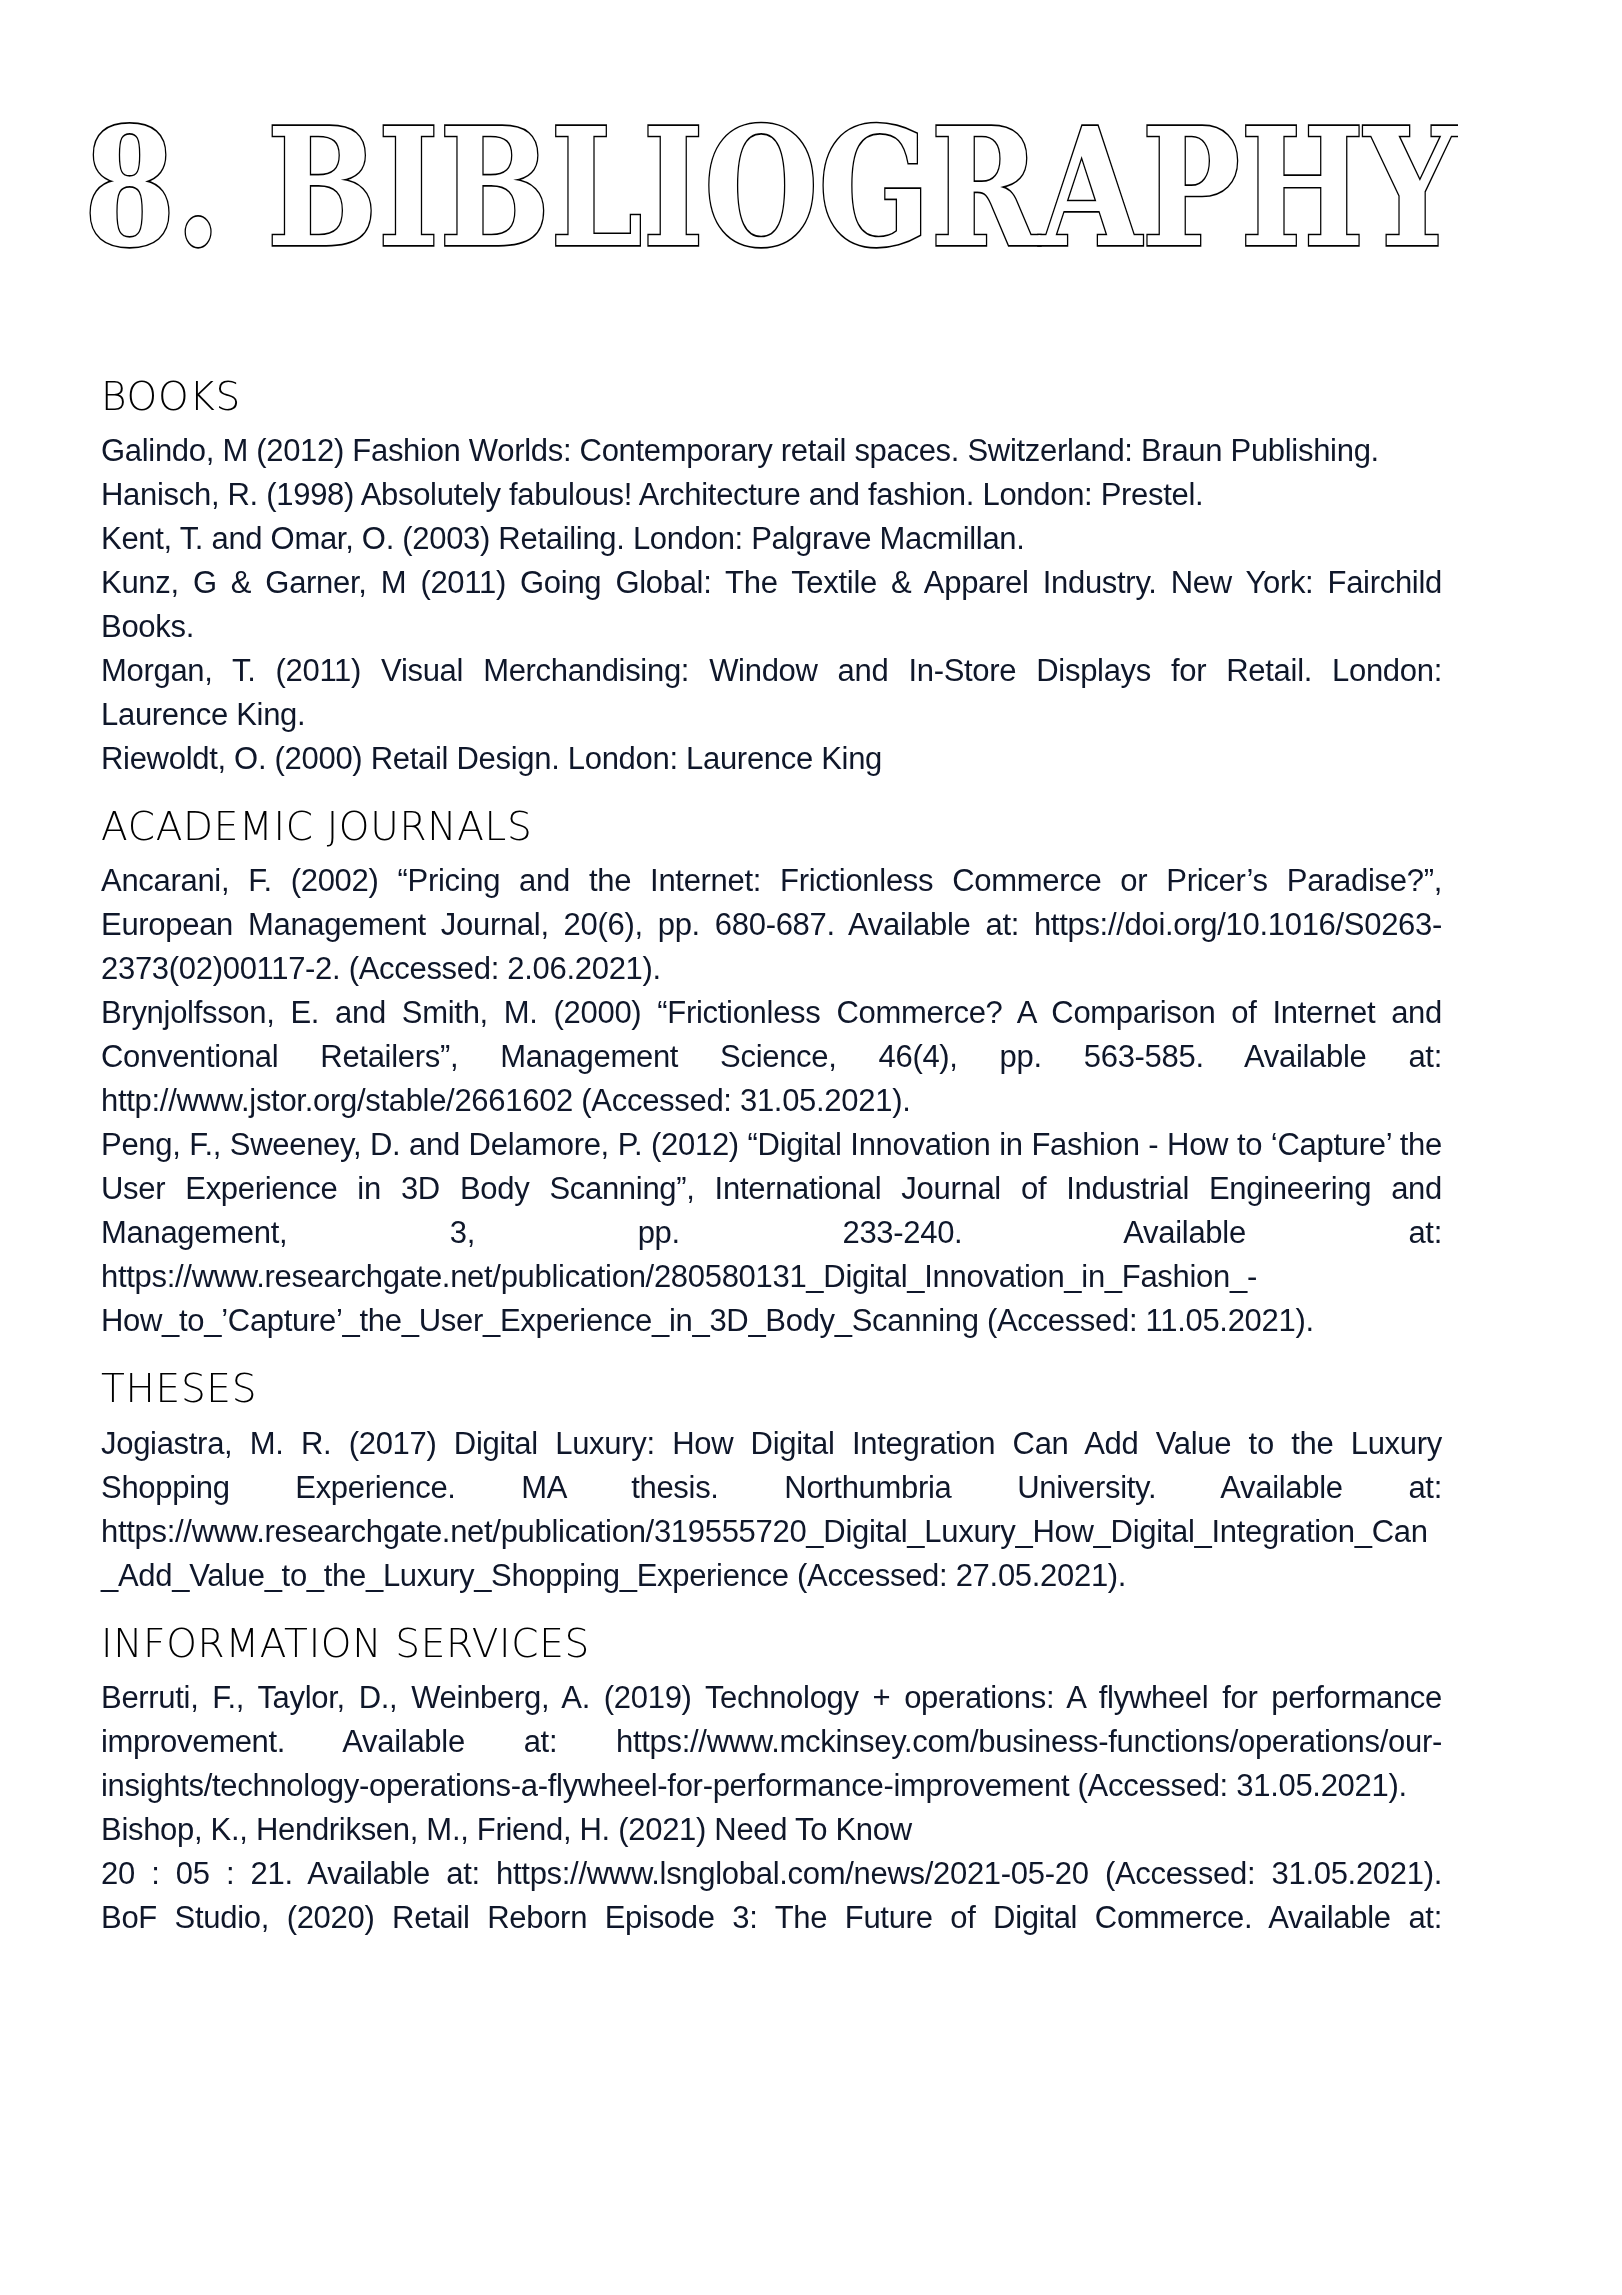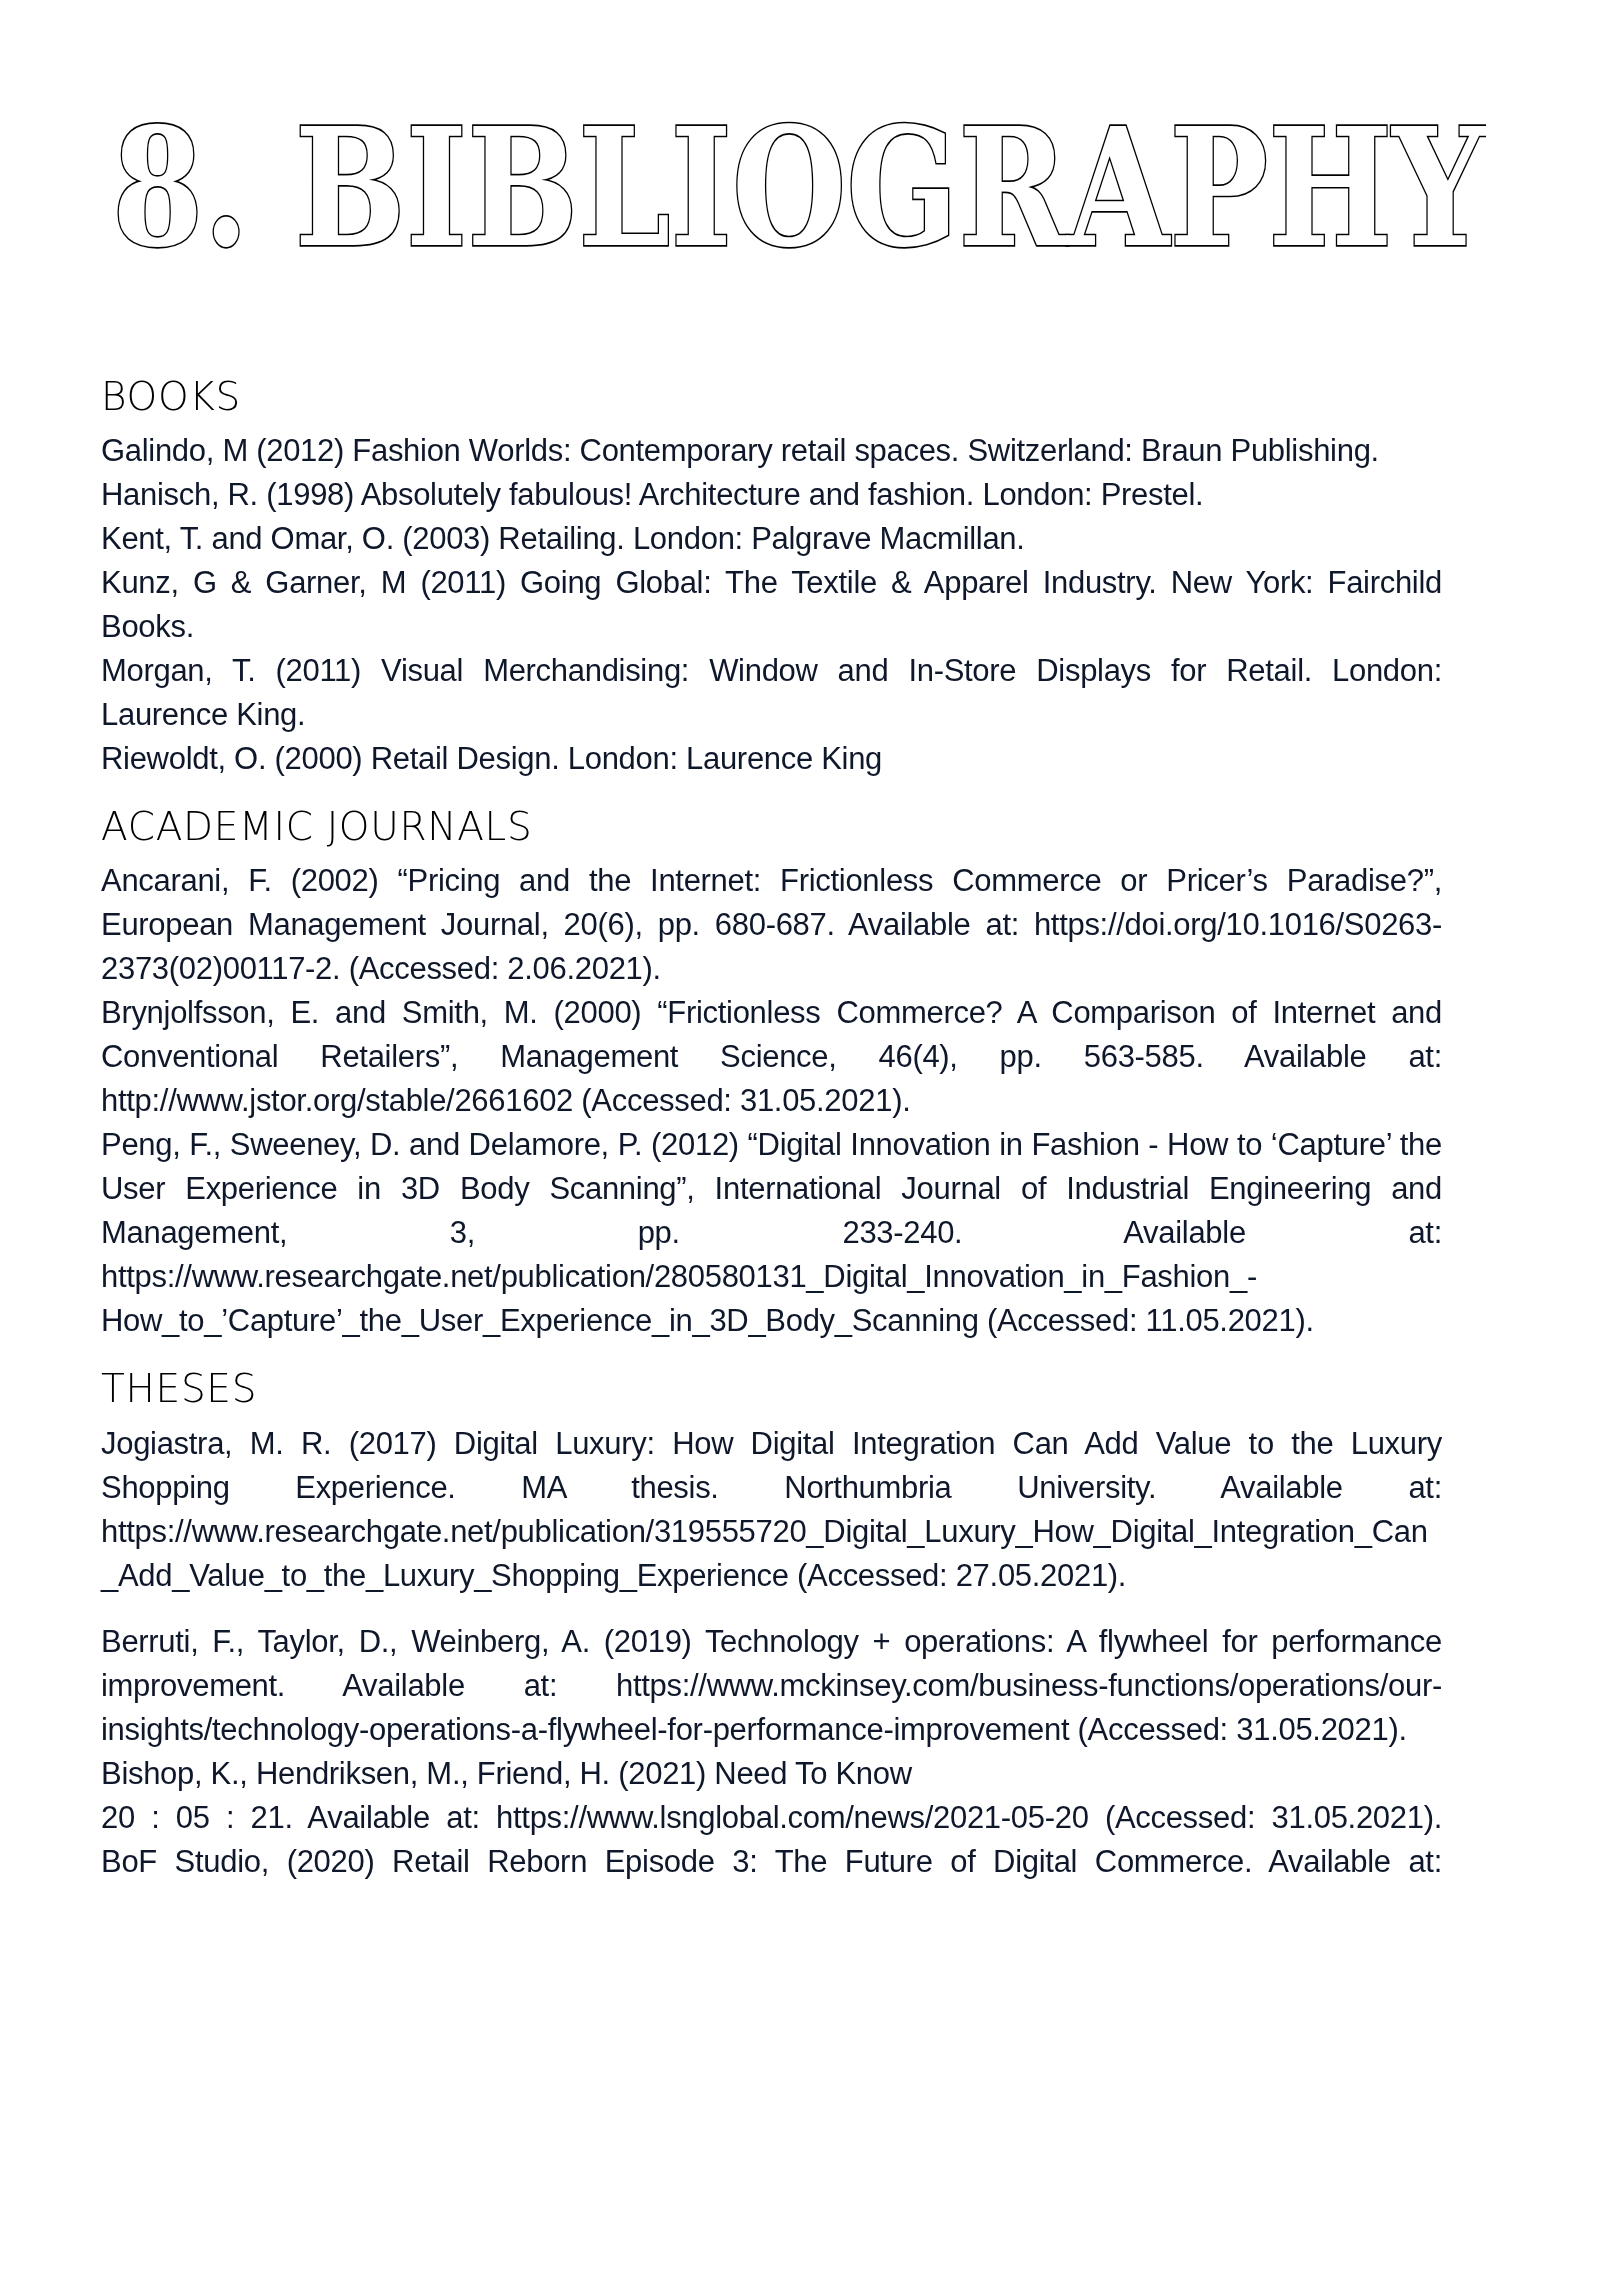--- a/index.html
+++ b/index.html
@@ -1,20 +1,20 @@
 <!DOCTYPE html>
 <html style="font-size:10.5px"><head>
   <meta charset="utf-8">
   <style>
     html, body { margin: 0; padding: 0; background: #ffffff; }
     body { width: 1623px; height: 2295px; position: relative; overflow: hidden; }
     .page { position: absolute; left: 0; top: 0; width: 1623px; height: 2295px; background: #fff; }
 
     .title {
-      position: absolute; left: 112px; top: 98px; width: 1374px; height: 157px;
+      position: absolute; left: 84px; top: 98px; width: 1374px; height: 157px;
     }
     .title svg { width: 100%; height: 100%; display: block; }
     .title text {
       font-family: "DejaVu Serif", serif;
       font-weight: bold;
       font-size: 250px;
       fill: #ffffff;
       stroke: #000000;
       stroke-width: 5px;
       paint-order: stroke;
@@ -85,20 +85,21 @@
       <p class="entry">Brynjolfsson, E. and Smith, M. (2000) “Frictionless Commerce? A Comparison of Internet and Conventional Retailers”, Management Science, 46(4), pp. 563-585. Available at: http://www.jstor.org/stable/2661602 (Accessed: 31.05.2021).</p>
       <p class="entry">Peng, F., Sweeney, D. and Delamore, P. (2012) “Digital Innovation in Fashion - How to ‘Capture’ the User Experience in 3D Body Scanning”, International Journal of Industrial Engineering and Management, 3, pp. 233-240. Available at: https://www.researchgate.net/publication/280580131_Digital_Innovation_in_Fashion_-How_to_’Capture’_the_User_Experience_in_3D_Body_Scanning (Accessed: 11.05.2021).</p>
     </div>
 
     <div class="section">
       <div class="section-heading">THESES</div>
       <p class="entry">Jogiastra, M. R. (2017) Digital Luxury: How Digital Integration Can Add Value to the Luxury Shopping Experience. MA thesis. Northumbria University. Available at: https://www.researchgate.net/publication/319555720_Digital_Luxury_How_Digital_Integration_Can_Add_Value_to_the_Luxury_Shopping_Experience (Accessed: 27.05.2021).</p>
     </div>
 
     <div class="section">
+      <div class="section-heading">INFORMATION SERVICES</div>
       <p class="entry">Berruti, F., Taylor, D., Weinberg, A. (2019) Technology + operations: A flywheel for performance improvement. Available at: https://www.mckinsey.com/business-functions/operations/our-insights/technology-operations-a-flywheel-for-performance-improvement (Accessed: 31.05.2021).</p>
       <p class="entry">Bishop, K., Hendriksen, M., Friend, H. (2021) Need To Know</p>
       <p class="entry last-justify">20 : 05 : 21. Available at: https://www.lsnglobal.com/news/2021-05-20 (Accessed: 31.05.2021).</p>
       <p class="entry last-justify">BoF Studio, (2020) Retail Reborn Episode 3: The Future of Digital Commerce. Available at:</p>
     </div>
 
   </div>
 
 </div>
 

